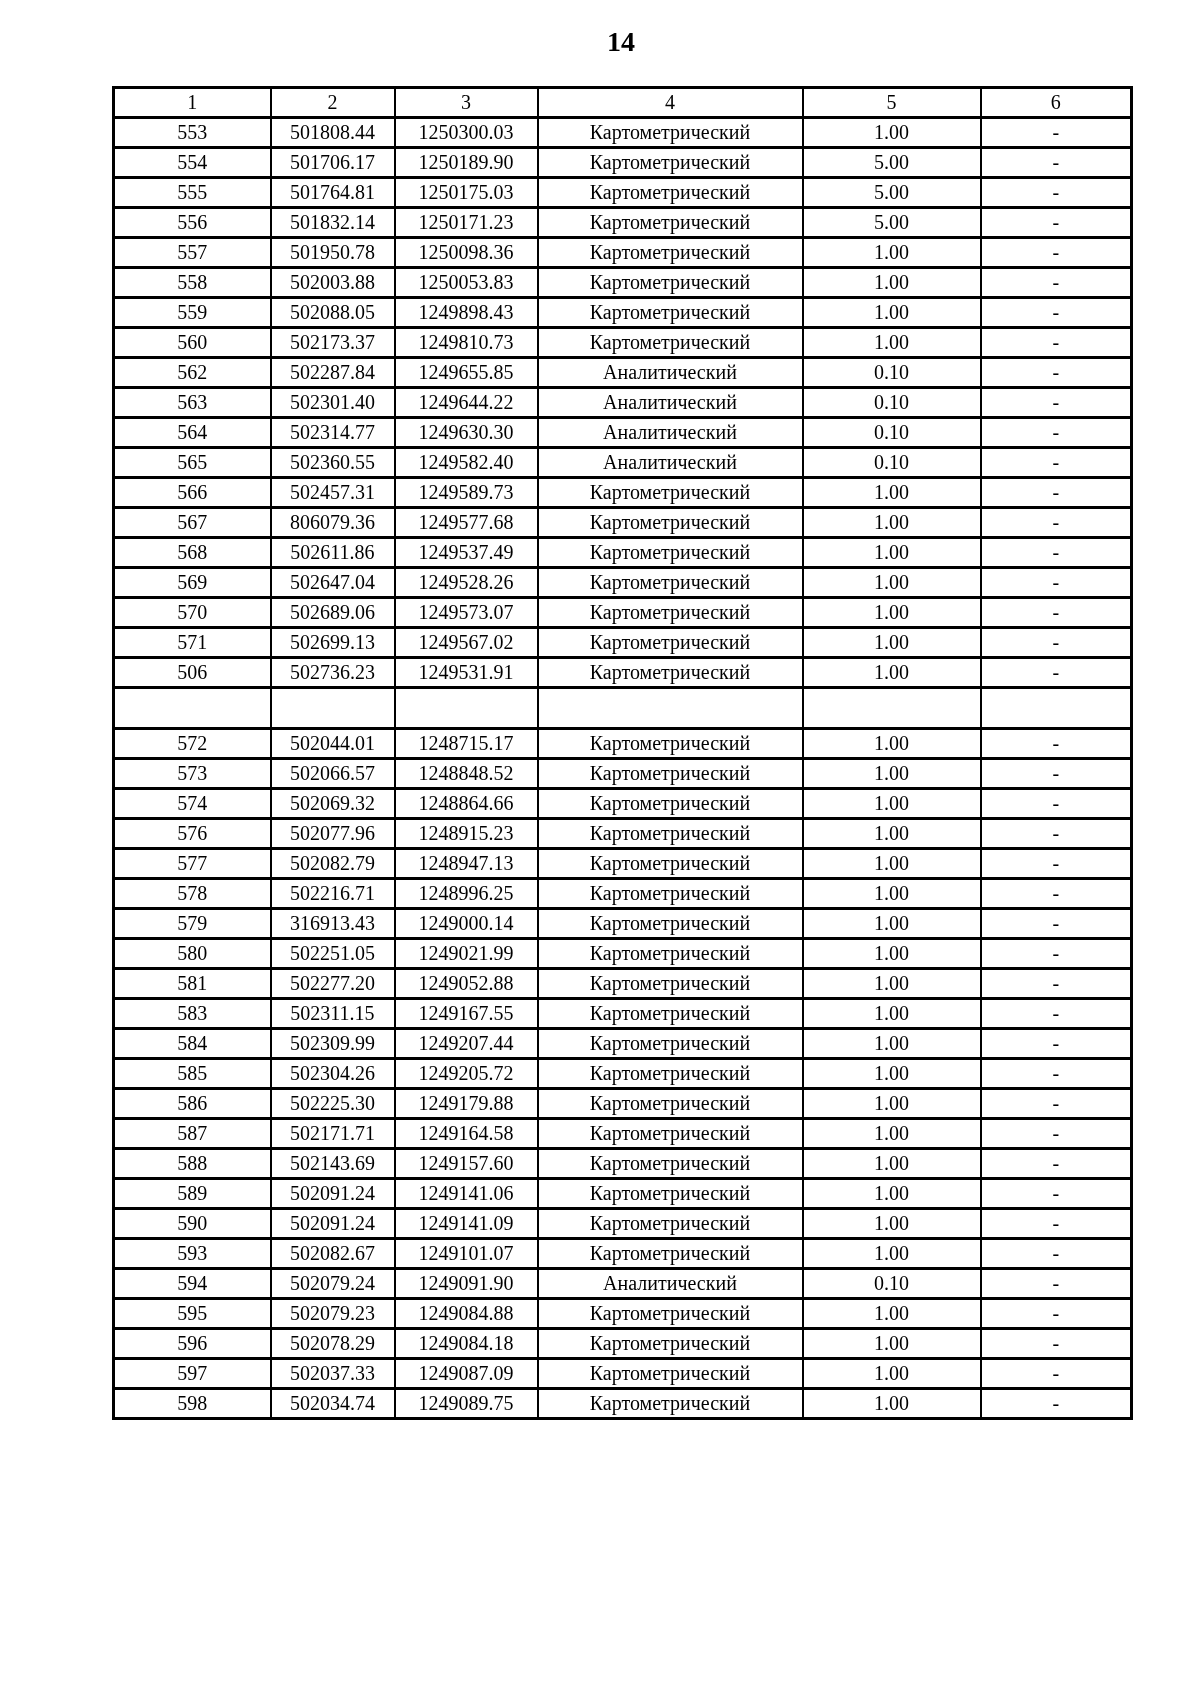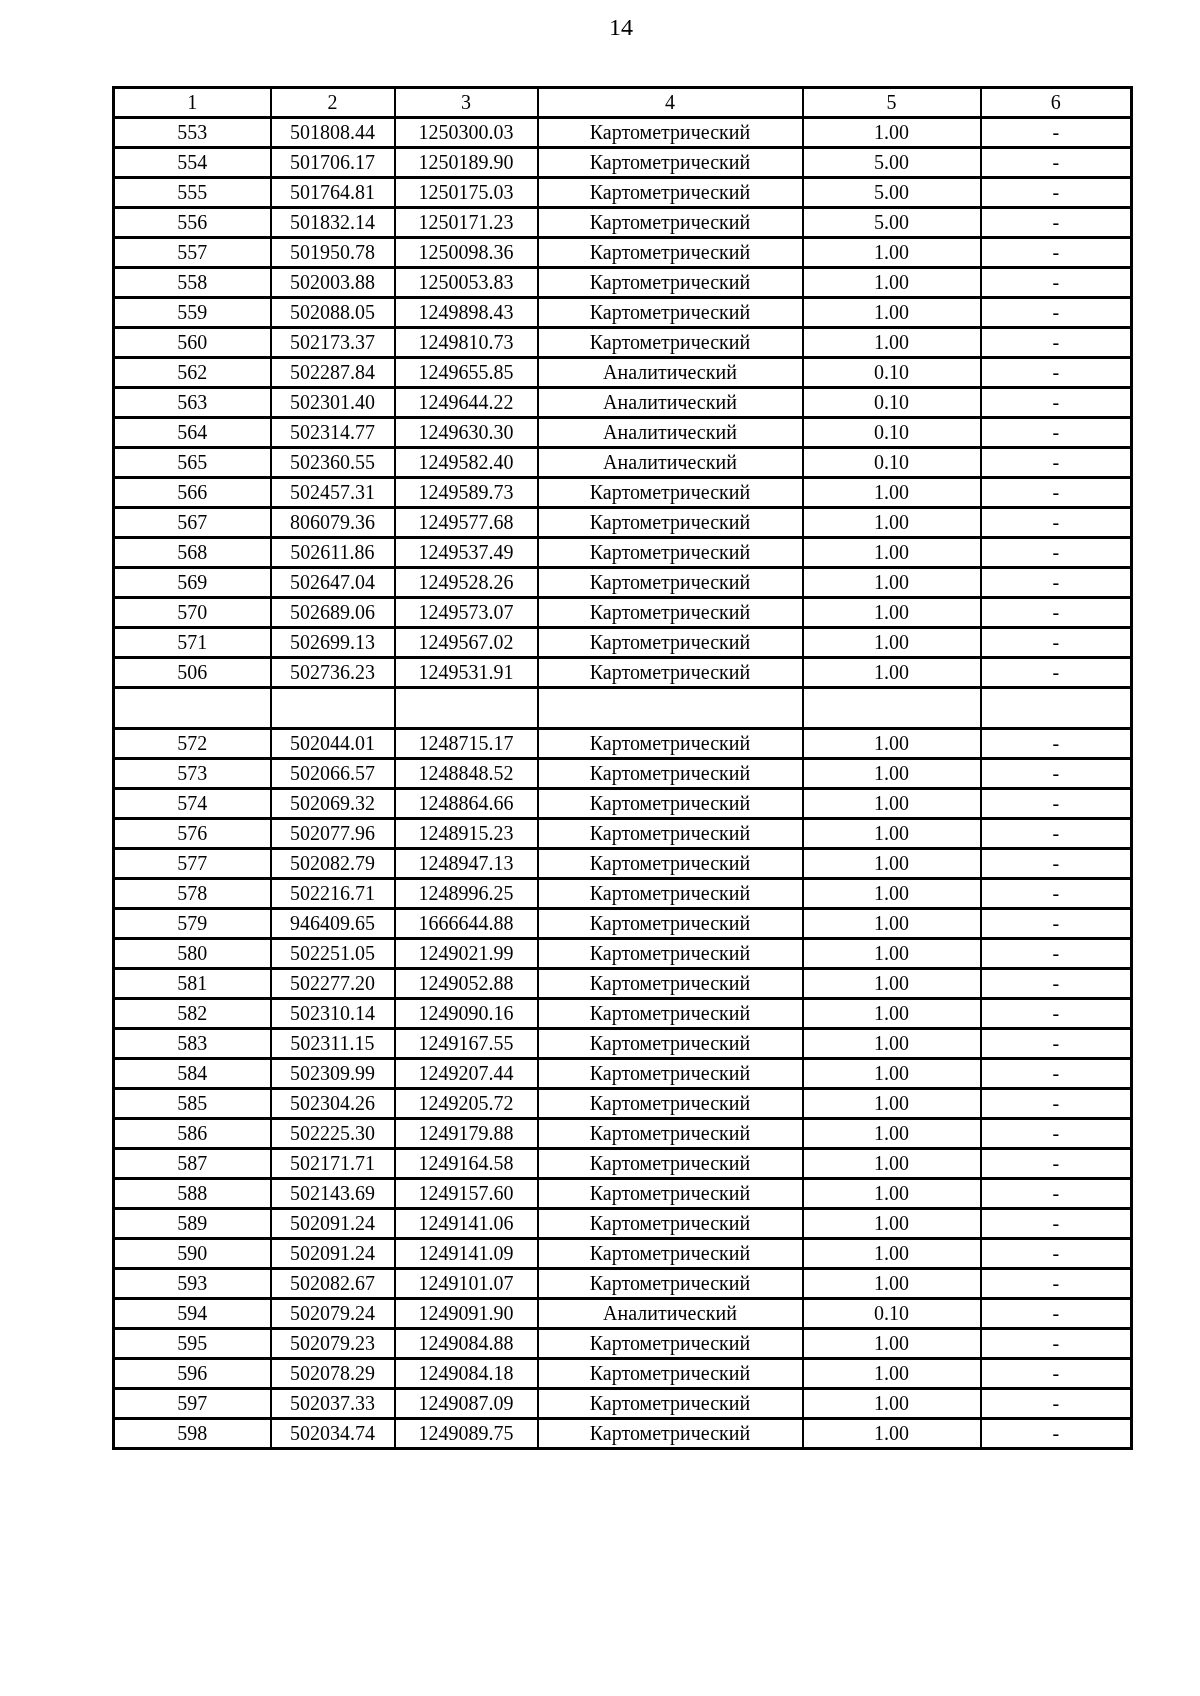--- a/index.html
+++ b/index.html
@@ -9,26 +9,26 @@
   }
   body {
     width: 1200px;
     height: 1696px;
     font-family: "Liberation Serif", serif;
     color: #000000;
     position: relative;
   }
   .page-number {
     position: absolute;
-    top: 14px;
+    top: 26px;
     left: 112px;
     width: 1018px;
     text-align: center;
-    font-size: 24px;
-    font-weight: normal;
+    font-size: 28px;
+    font-weight: bold;
     letter-spacing: 0px;
   }
   table.coords {
     position: absolute;
     top: 86px;
     left: 112px;
     width: 1018px;
     border-collapse: collapse;
     table-layout: fixed;
     border: 3px solid #000000;
@@ -286,46 +286,38 @@
       <tr>
         <td>578</td>
         <td>502216.71</td>
         <td>1248996.25</td>
         <td>Картометрический</td>
         <td>1.00</td>
         <td>-</td>
       </tr>
       <tr>
         <td>579</td>
-        <td>946409.65</td>
-        <td>1666644.88</td>
+        <td>316913.43</td>
+        <td>1249000.14</td>
         <td>Картометрический</td>
         <td>1.00</td>
         <td>-</td>
       </tr>
       <tr>
         <td>580</td>
         <td>502251.05</td>
         <td>1249021.99</td>
         <td>Картометрический</td>
         <td>1.00</td>
         <td>-</td>
       </tr>
       <tr>
         <td>581</td>
         <td>502277.20</td>
         <td>1249052.88</td>
-        <td>Картометрический</td>
-        <td>1.00</td>
-        <td>-</td>
-      </tr>
-      <tr>
-        <td>582</td>
-        <td>502310.14</td>
-        <td>1249090.16</td>
         <td>Картометрический</td>
         <td>1.00</td>
         <td>-</td>
       </tr>
       <tr>
         <td>583</td>
         <td>502311.15</td>
         <td>1249167.55</td>
         <td>Картометрический</td>
         <td>1.00</td>

